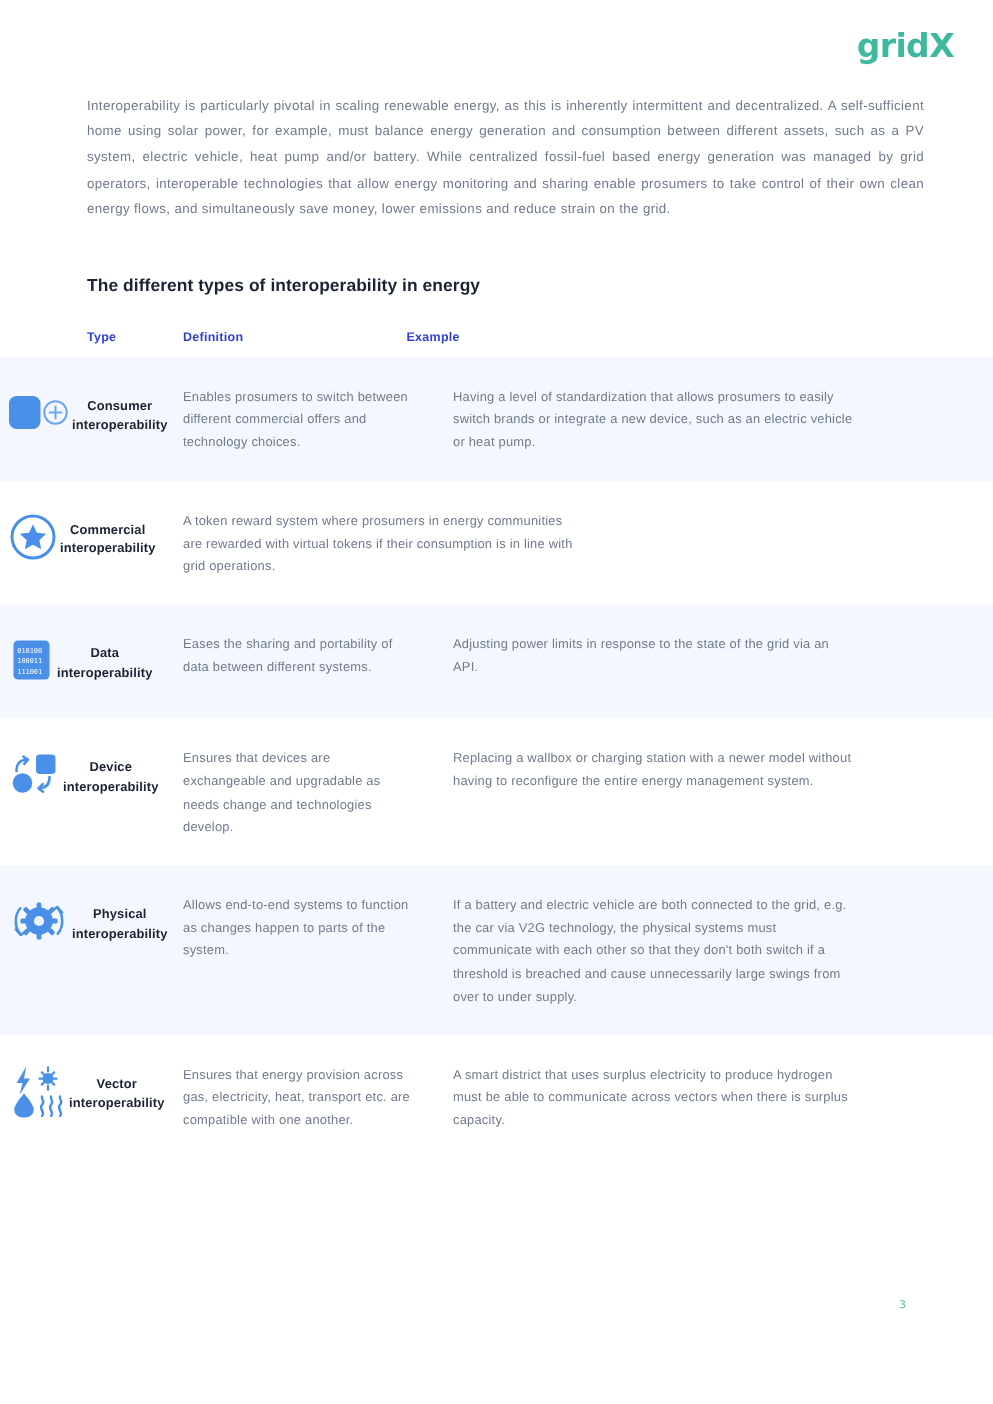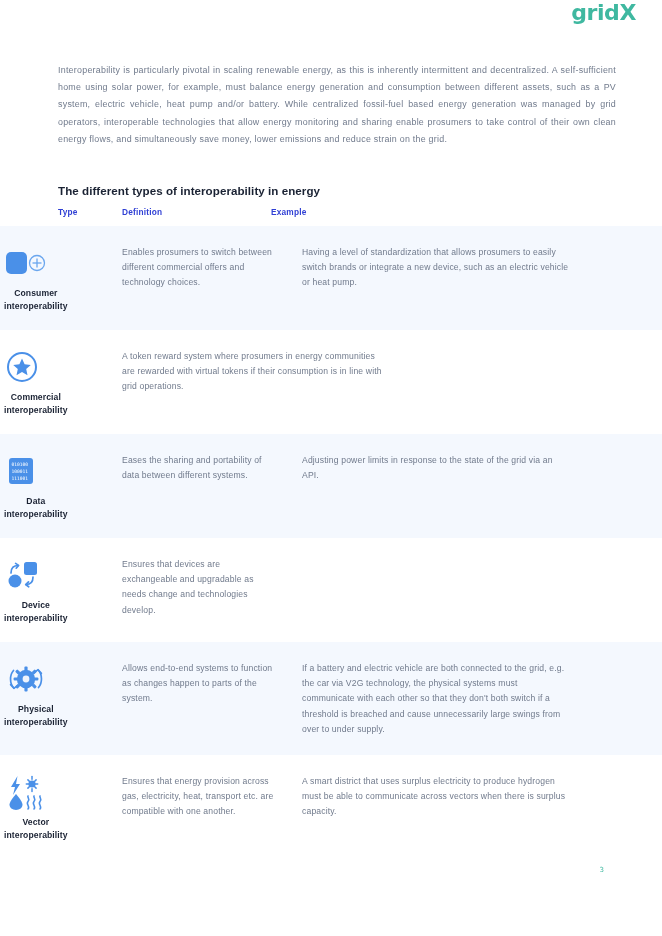--- a/index.html
+++ b/index.html
@@ -19,21 +19,21 @@
     width: 662px;
     height: 936px;
     position: relative;
     background: #ffffff;
   }
 
   
   .header {
     height: 62px;
     display: flex;
-    align-items: flex-start;
+    align-items: center;
     justify-content: flex-end;
     padding-right: 26px;
     box-sizing: border-box;
   }
   .logo {
     font-size: 22px;
     font-weight: 700;
     color: #3fb8a0;
     letter-spacing: -0.4px;
     font-family: "DejaVu Sans", sans-serif;
@@ -53,21 +53,21 @@
   .section-title {
     margin: 36px 0 0 58px;
     font-size: 11.6px;
     font-weight: 700;
     color: #1a2233;
     letter-spacing: 0.05px;
   }
 
   
   .table {
-    margin-top: 6px;
+    margin-top: 18px;
     width: 662px;
   }
   .thead {
     display: flex;
     padding: 4px 0 9px 0;
   }
   .th {
     font-size: 8.3px;
     font-weight: 700;
     color: #2f3fd4;
@@ -85,22 +85,22 @@
   }
   .trow.shaded {
     background: #f4f8fe;
   }
 
   .cell-type {
     width: 122px;
     padding: 16px 4px 18px 4px;
     box-sizing: border-box;
     display: flex;
-    flex-direction: column;
-    align-items: flex-start;
+    flex-direction: row;
+    align-items: center;
   }
   .type-icon {
     height: 42px;
     display: flex;
     align-items: center;
     justify-content: center;
   }
   .type-label {
     margin-top: 3px;
     font-size: 8.6px;
@@ -214,20 +214,21 @@
             <circle cx="11" cy="24" r="6.5" fill="#4a90e8"></circle>
             <path d="M7 16 C7 10.5 10 8.5 14 8.5" fill="none" stroke="#4a90e8" stroke-width="1.7" stroke-linecap="round"></path>
             <path d="M12.2 11.2 L14.6 8.4 L11.6 6.4" fill="none" stroke="#4a90e8" stroke-width="1.7" stroke-linecap="round" stroke-linejoin="round"></path>
             <path d="M29 20 C29 25.5 26 27.5 22 27.5" fill="none" stroke="#4a90e8" stroke-width="1.7" stroke-linecap="round"></path>
             <path d="M24.5 24.8 L21.7 27.6 L24.7 29.8" fill="none" stroke="#4a90e8" stroke-width="1.7" stroke-linecap="round" stroke-linejoin="round"></path>
           </svg>
         </div>
         <div class="type-label"><span>Device</span><br><span>interoperability</span></div>
       </div>
       <div class="cell-def">Ensures that devices are exchangeable and upgradable as needs change and technologies develop.</div>
+      <div class="cell-ex">Replacing a wallbox or charging station with a newer model without having to reconfigure the entire energy management system.</div>
     </div>
 
     <div class="trow shaded">
       <div class="cell-type">
         <div class="type-icon">
           <svg width="44" height="36" viewBox="0 0 44 36">
             <g fill="#4a90e8">
               <circle cx="22" cy="18" r="9.2"></circle>
               <g>
                 <rect x="20.4" y="5.6" width="3.2" height="4.4" rx="1"></rect>

